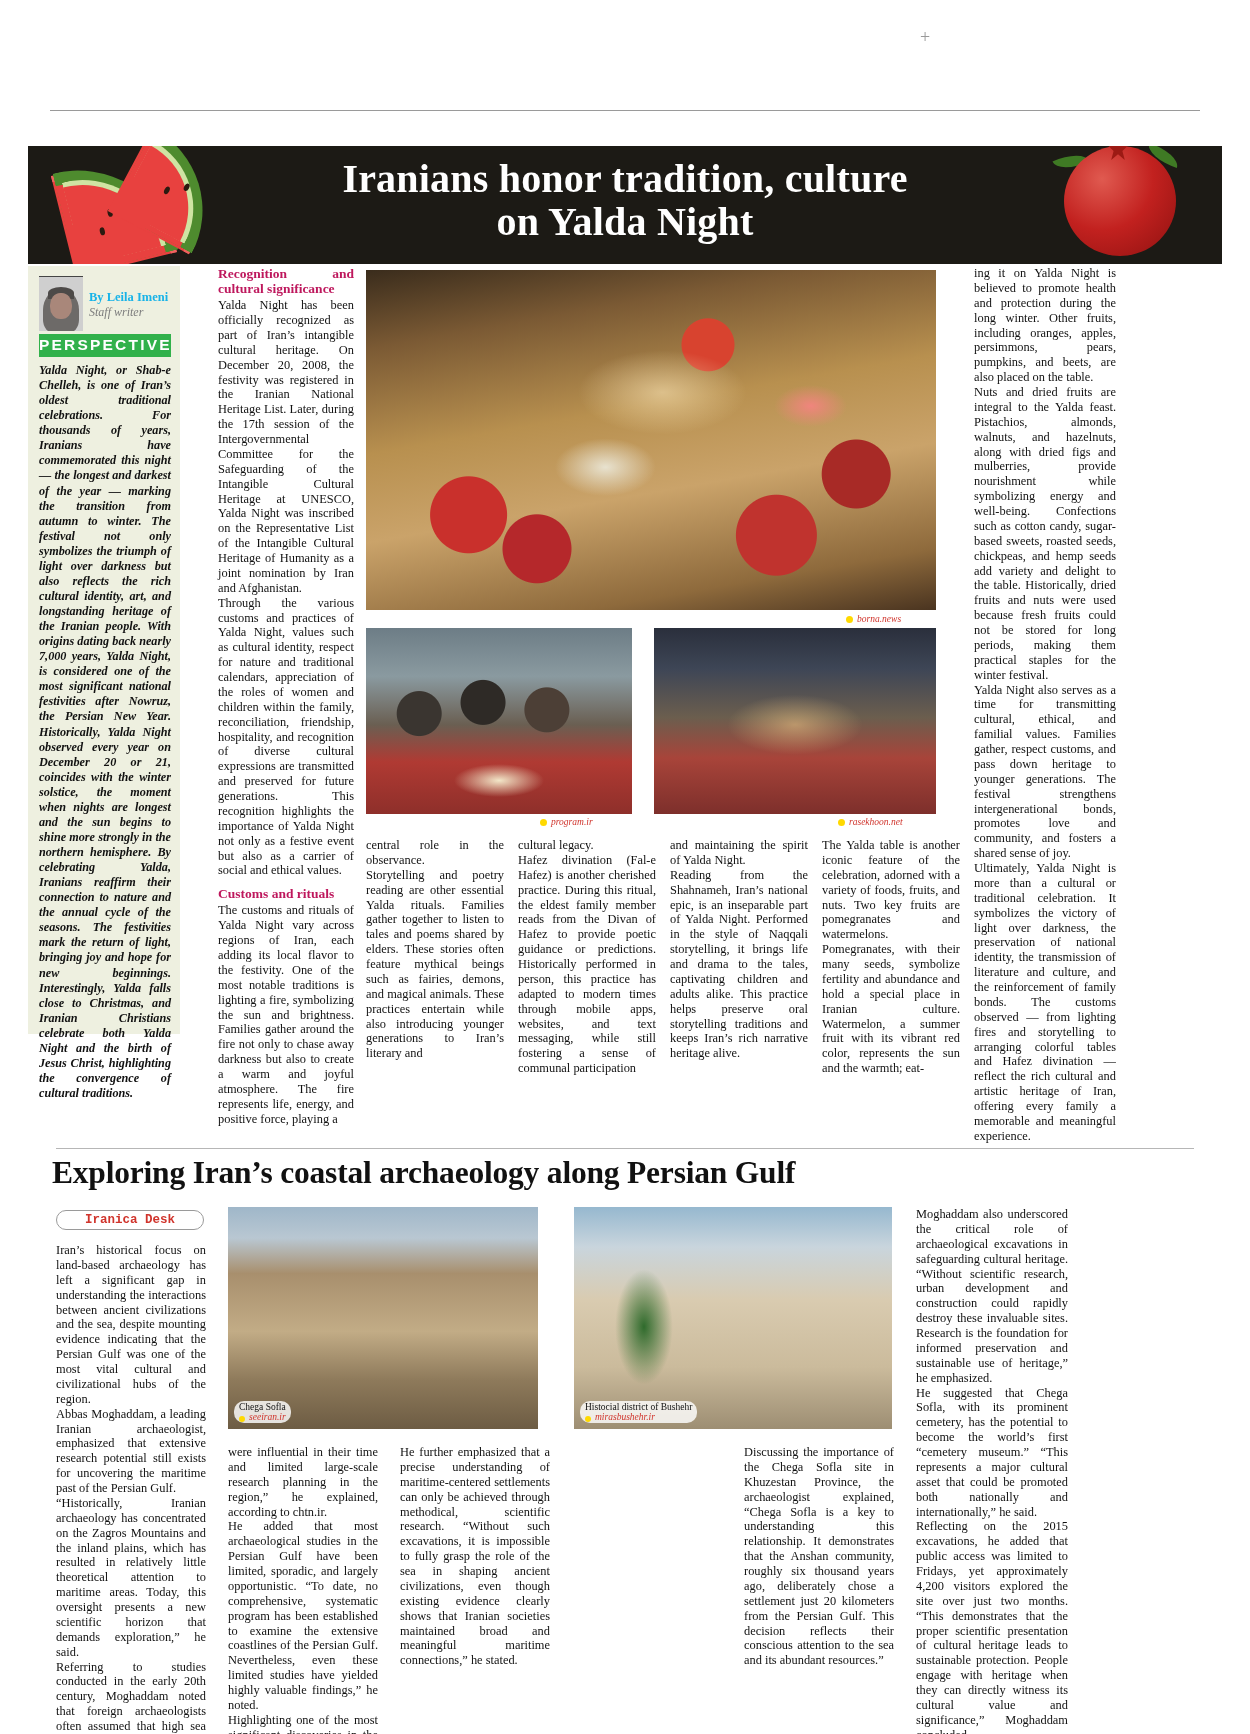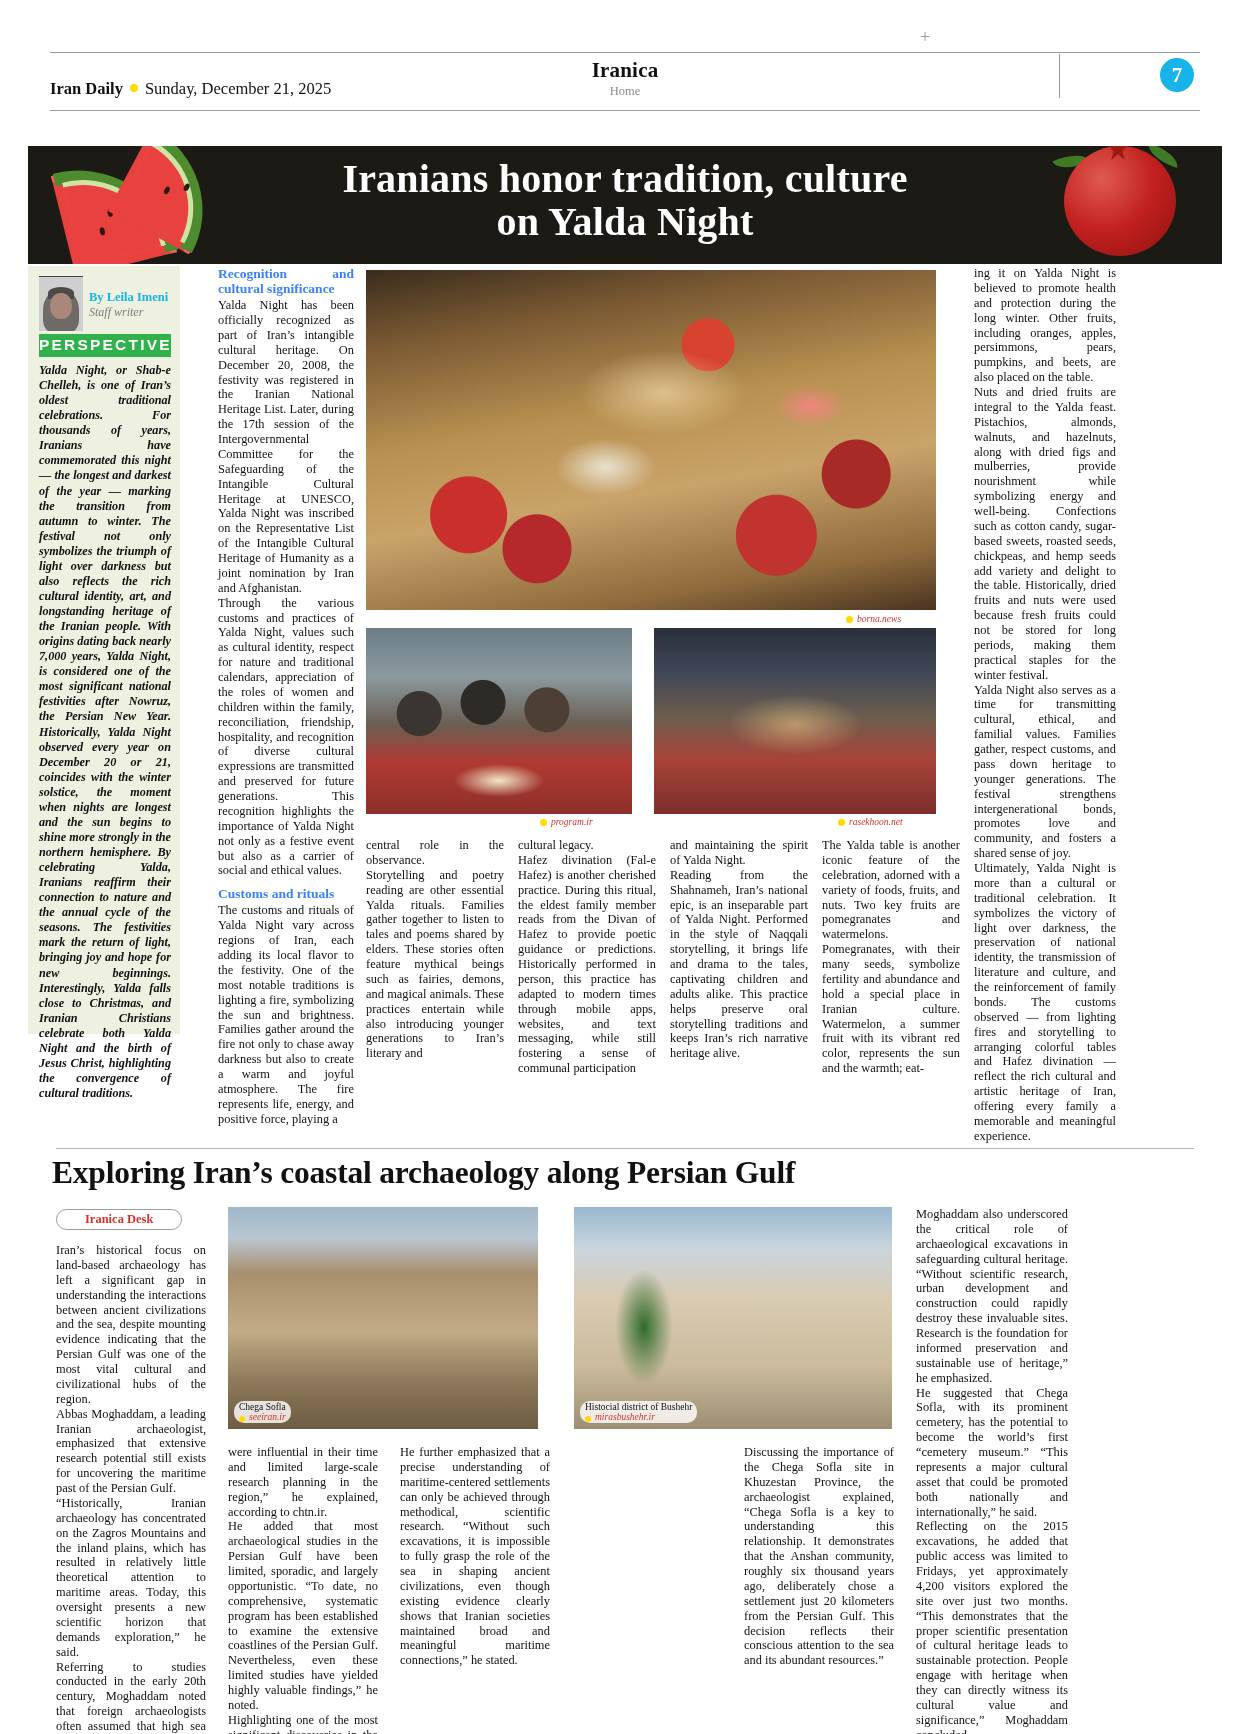--- a/index.html
+++ b/index.html
@@ -52,21 +52,21 @@
   .pom-crown { position:absolute; left:58px; top:12px; width:20px; height:24px; background:#9c1a14;
                clip-path:polygon(50% 0%, 62% 34%, 100% 40%, 72% 62%, 84% 100%, 50% 76%, 16% 100%, 28% 62%, 0% 40%, 38% 34%); }
   .pom-leaf { position:absolute; width:34px; height:15px; background:#3f7a24; border-radius:0 100% 0 100%; }
 
   
   .art1 { position:absolute; left:28px; top:266px; width:1194px; height:768px; }
   .col { position:absolute; top:0; }
   .body-txt { font-size:12.4px; line-height:1.2; text-align:justify; text-justify:inter-word;
               hyphens:auto; font-family:"Liberation Serif", serif; }
   .body-txt p { margin:0 0 0 0; }
-  .subhead { color:#3b82f6; font-weight:bold; font-size:13.5px; line-height:1.12; margin-bottom:2px;
+  .subhead { color:#be185d; font-weight:bold; font-size:13.5px; line-height:1.12; margin-bottom:2px;
              font-family:"Liberation Serif", serif; }
 
   
   .pbox { position:absolute; left:28px; top:266px; width:152px; height:768px; background:#eef0e0;
           padding:10px 9px 10px 11px; }
   .pbox-top { display:flex; align-items:flex-start; gap:6px; }
   .avatar { width:44px; height:55px; flex:0 0 44px; background:#cfcfcf; position:relative; overflow:hidden;
             border-top:1px solid #444; }
   .avatar .scarf { position:absolute; left:4px; top:12px; width:36px; height:44px; background:#6d6a68; border-radius:48% 48% 30% 30%; }
   .avatar .face { position:absolute; left:11px; top:16px; width:22px; height:26px; background:#a9877a; border-radius:46%; }
@@ -89,21 +89,21 @@
   .incap .src { color:#d0342c; font-style:italic; display:flex; align-items:flex-end; gap:4px; }
 
   
   .hr-thin { position:absolute; background:#b6b6b6; height:1px; }
 
   
   .art2 { position:absolute; left:28px; top:1155px; width:1194px; }
   .art2 h2 { margin:0; font-size:31.5px; font-weight:bold; font-family:"Liberation Serif", serif;
              letter-spacing:-.2px; padding-left:24px; }
   .deskbadge { display:inline-block; border:1px solid #9a9a9a; border-radius:11px; color:#d0342c;
-               font-weight:bold; font-size:12.5px; padding:2px 28px; font-family:Liberation Serif, serif; }
+               font-weight:bold; font-size:12.5px; padding:2px 28px; font-family:Liberation Mono, monospace; }
 
   
   .ph-sofreh { width:100%; height:100%;
     background:
       radial-gradient(ellipse 120px 60px at 52% 36%, rgba(255,235,190,.55), rgba(0,0,0,0) 70%),
       radial-gradient(circle at 18% 72%, #c9302c 0 38px, rgba(0,0,0,0) 39px),
       radial-gradient(circle at 30% 82%, #b5282b 0 34px, rgba(0,0,0,0) 35px),
       radial-gradient(circle at 72% 78%, #c0332e 0 40px, rgba(0,0,0,0) 41px),
       radial-gradient(circle at 86% 60%, #a82a26 0 34px, rgba(0,0,0,0) 35px),
       radial-gradient(circle at 60% 22%, #d8432f 0 26px, rgba(0,0,0,0) 27px),
@@ -134,36 +134,20 @@
       linear-gradient(180deg, #96b8cf 0%, #c9d5dd 18%, #d9cbb0 42%, #cbbb9c 72%, #9d8e73 100%);
   }
 </style>
 </head>
 <body>
 
 <div class="page">
 
   <div class="crop-mark" style="left:920px; top:28px;">+</div>
 
-  <div class="masthead">
-    <div class="mast-rule"></div>
-    <div class="mast-row">
-      <div class="mast-left">
-        <span class="brand">Iran Daily</span>
-        <span class="dot-y"></span>
-        <span>Sunday, December 21, 2025</span>
-      </div>
-      <div class="mast-center">
-        <div class="sec">Iranica</div>
-        <div class="sub">Home</div>
-      </div>
-      <div class="mast-divider"></div>
-      <div class="pagenum">7</div>
-    </div>
-  </div>
   <div class="mast-rule-bottom"></div>
 
   <div class="hero">
     <div class="melon-wrap">
       <div class="wedge" style="left:10px; top:34px; transform:rotate(-14deg);">
         <div class="rind"></div>
           <div class="rind2"></div>
         <div class="seed" style="left:46px; top:46px;"></div>
         <div class="seed" style="left:62px; top:34px;"></div>
         <div class="seed" style="left:34px; top:62px;"></div>

